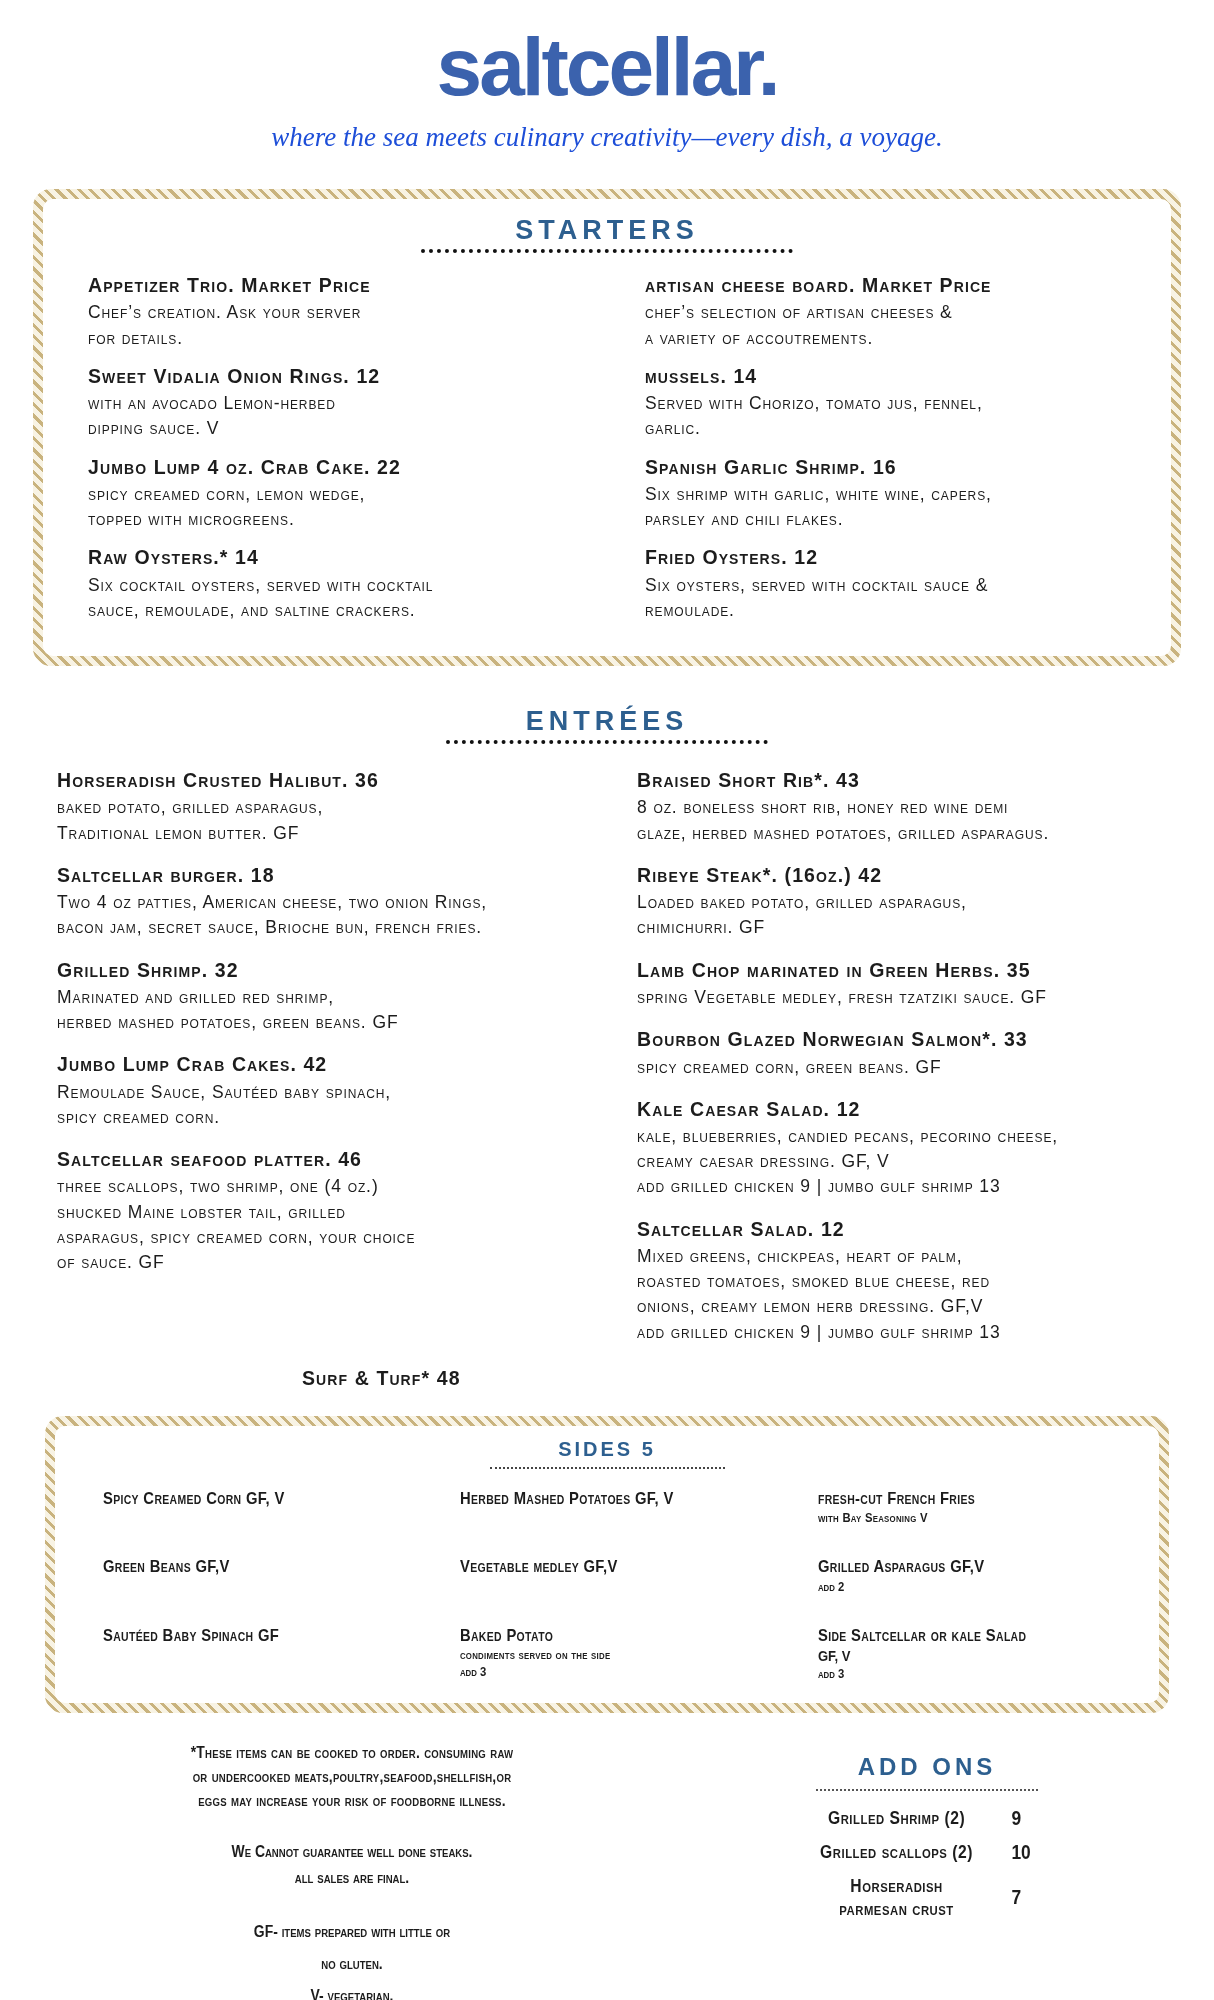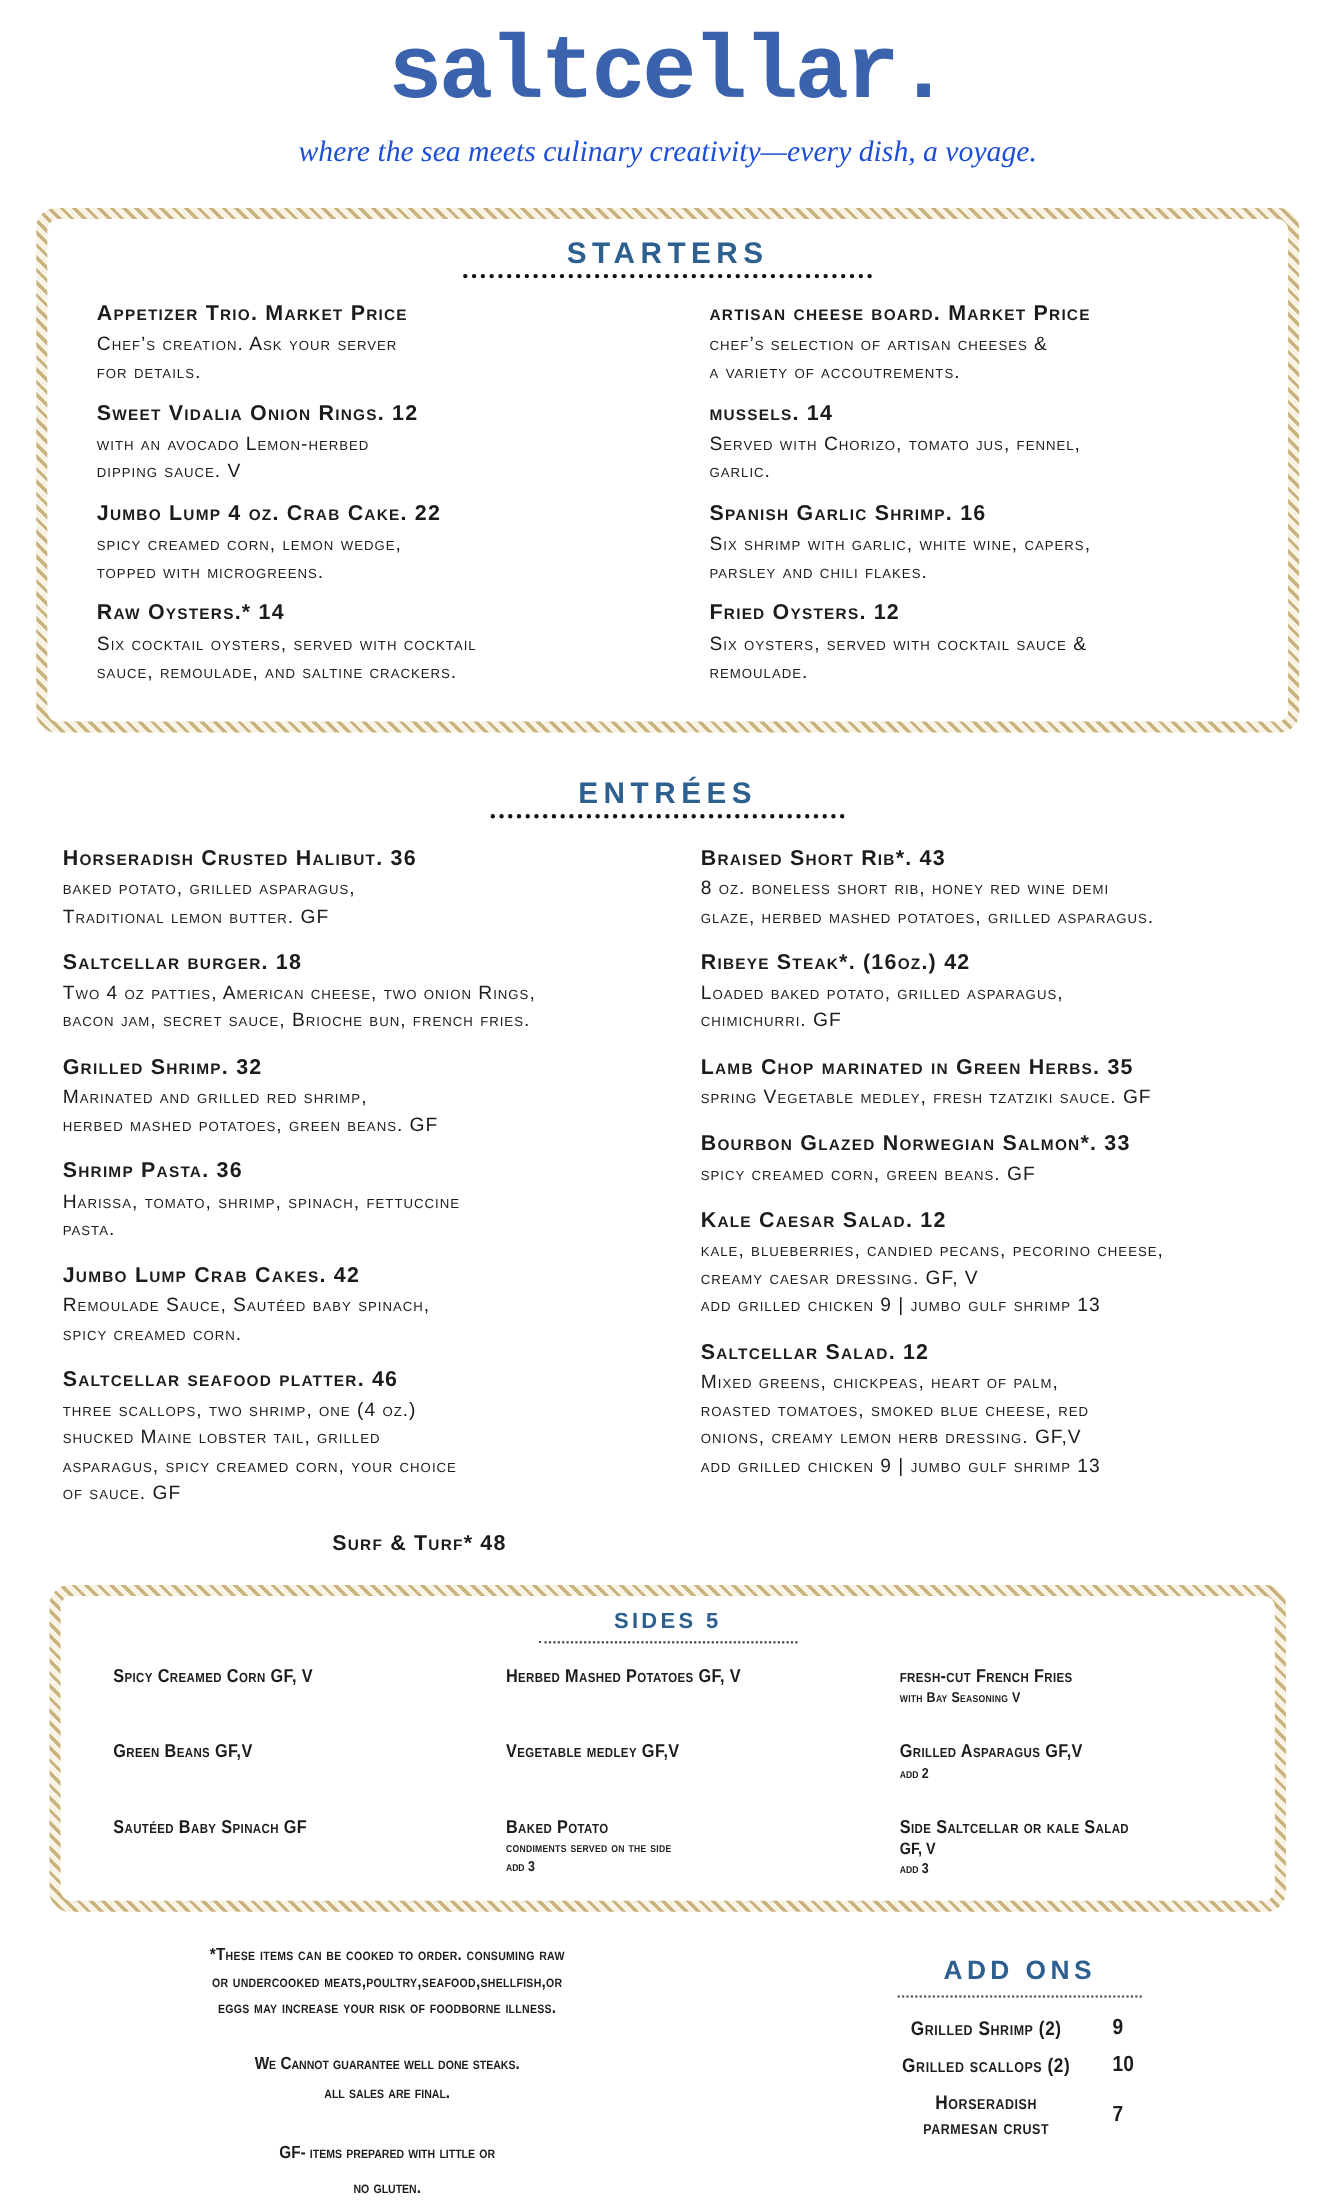--- a/index.html
+++ b/index.html
@@ -3,21 +3,21 @@
 <meta charset="utf-8">
 <style>
   html,body{margin:0;padding:0;}
   body{
     width:1214px;height:2000px;overflow:hidden;background:#ffffff;
     font-family:"Liberation Sans",sans-serif;color:#1c1c1c;position:relative;
   }
   
   .logo{
     text-align:center;padding-top:24px;
-    font-family:Liberation Mono, monospace;font-weight:bold;
+    font-family:Liberation Sans, sans-serif;font-weight:bold;
     font-size:82px;line-height:1.05;color:#3b62ad;letter-spacing:-3px;
   }
   .tagline{
     text-align:center;margin-top:12px;
     font-family:"Liberation Serif",serif;font-style:italic;
     font-size:27px;color:#1d4ed8;
   }
   
   .rope-box{
     background:repeating-linear-gradient(45deg,#c9b37e 0 3px,#f8f3e4 3px 8px);
@@ -155,25 +155,20 @@
           <div class="item-name">Saltcellar burger. 18</div>
           <div class="item-desc">Two 4 oz patties, American cheese, two onion Rings,
 bacon jam, secret sauce, Brioche bun, french fries.</div>
         </div>
         <div class="menu-item">
           <div class="item-name">Grilled Shrimp. 32</div>
           <div class="item-desc">Marinated and grilled red shrimp,
 herbed mashed potatoes, green beans. GF</div>
         </div>
         <div class="menu-item">
-          <div class="item-name">Shrimp Pasta. 36</div>
-          <div class="item-desc">Harissa, tomato, shrimp, spinach, fettuccine
-pasta.</div>
-        </div>
-        <div class="menu-item">
           <div class="item-name">Jumbo Lump Crab Cakes. 42</div>
           <div class="item-desc">Remoulade Sauce, Sautéed baby spinach,
 spicy creamed corn.</div>
         </div>
         <div class="menu-item">
           <div class="item-name">Saltcellar seafood platter. 46</div>
           <div class="item-desc">three scallops, two shrimp, one (4 oz.)
 shucked Maine lobster tail, grilled
 asparagus, spicy creamed corn, your choice
 of sauce. GF</div>

